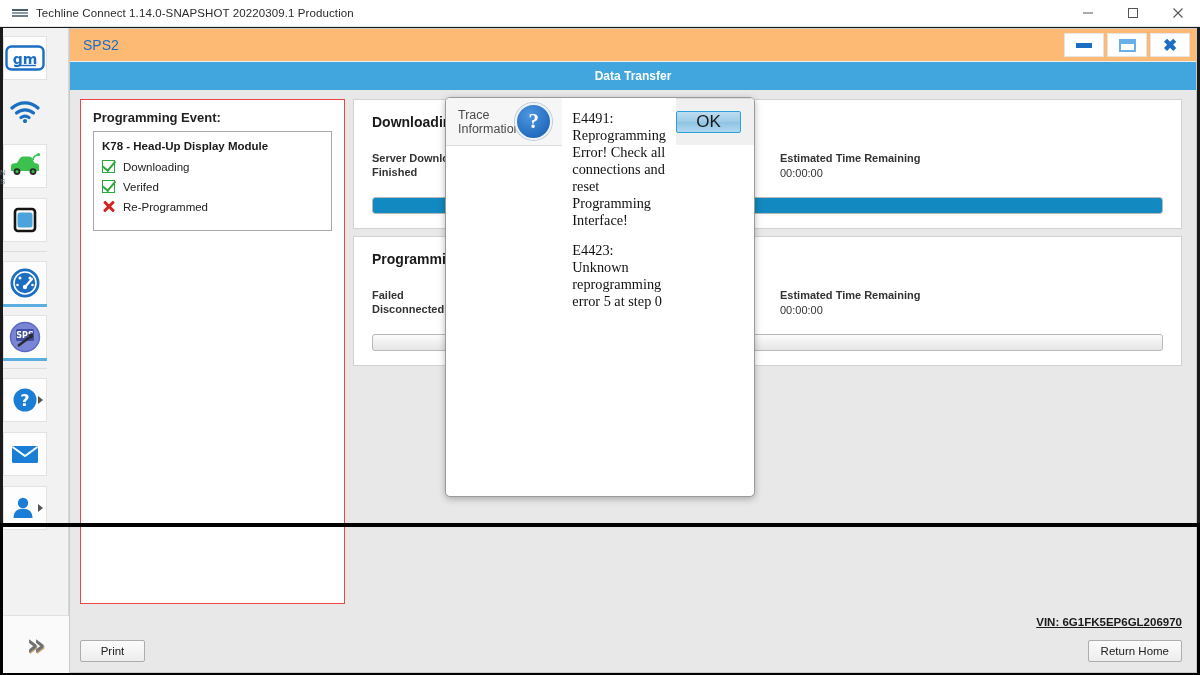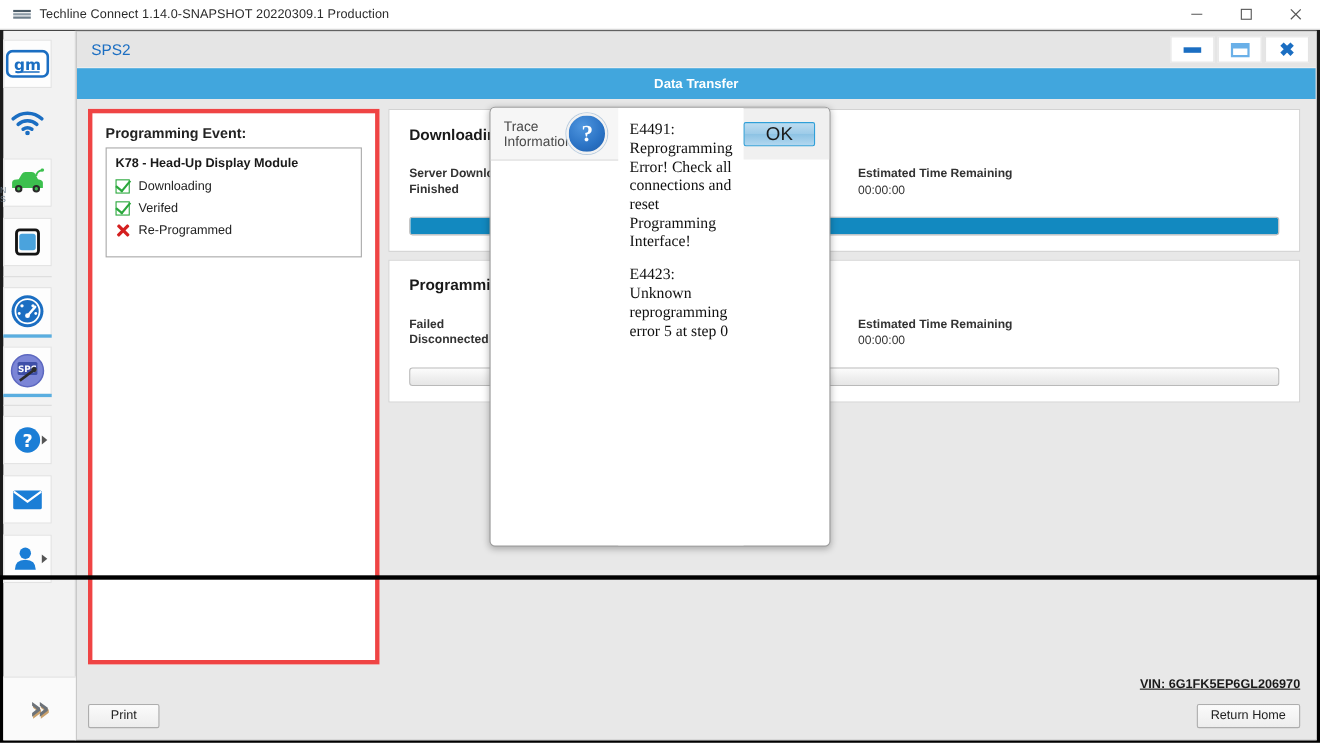--- a/index.html
+++ b/index.html
@@ -89,21 +89,21 @@
   }
 
   
   .sps-window {
     position: absolute; left: 69px; top: 28px; width: 1128px; height: 645px;
     background: #ffffff;
     border: 1px solid #c9c9c9;
     display: flex; flex-direction: column;
   }
   .sps-header {
-    height: 33px; background: #e5e5e5; display: flex; align-items: center;
+    height: 33px; background: #fdba74; display: flex; align-items: center;
     border-bottom: 1px solid #eee;
   }
   .sps-title {
     font-size: 14px; color: #1b6ec2; margin-left: 13px;
   }
   .sps-btns { margin-left: auto; display: flex; gap: 3px; margin-right: 6px; }
   .sps-btn {
     width: 40px; height: 24px; border: 1px solid #e4e4e4; background: #fff;
     display: flex; align-items: center; justify-content: center;
   }
@@ -120,21 +120,21 @@
     font-size: 12px; font-weight: bold;
   }
 
   .sps-body {
     flex: 1; background: #e8e8e8; position: relative;
   }
 
   
   .prog-event-panel {
     position: absolute; left: 10px; top: 9px; width: 265px; height: 505px;
-    background: #ffffff; border: 4px solid #ef4444;
+    background: #ffffff; border: 1px solid #ef4444;
     padding: 10px 12px;
   }
   .prog-event-title {
     font-size: 13px; font-weight: bold; color: #222; margin-bottom: 6px;
   }
   .prog-event-box {
     border: 1px solid #a9a9a9; padding: 8px 8px 10px 8px;
   }
   .prog-event-module {
     font-size: 11.5px; font-weight: bold; color: #1a1a1a; margin-bottom: 8px;

